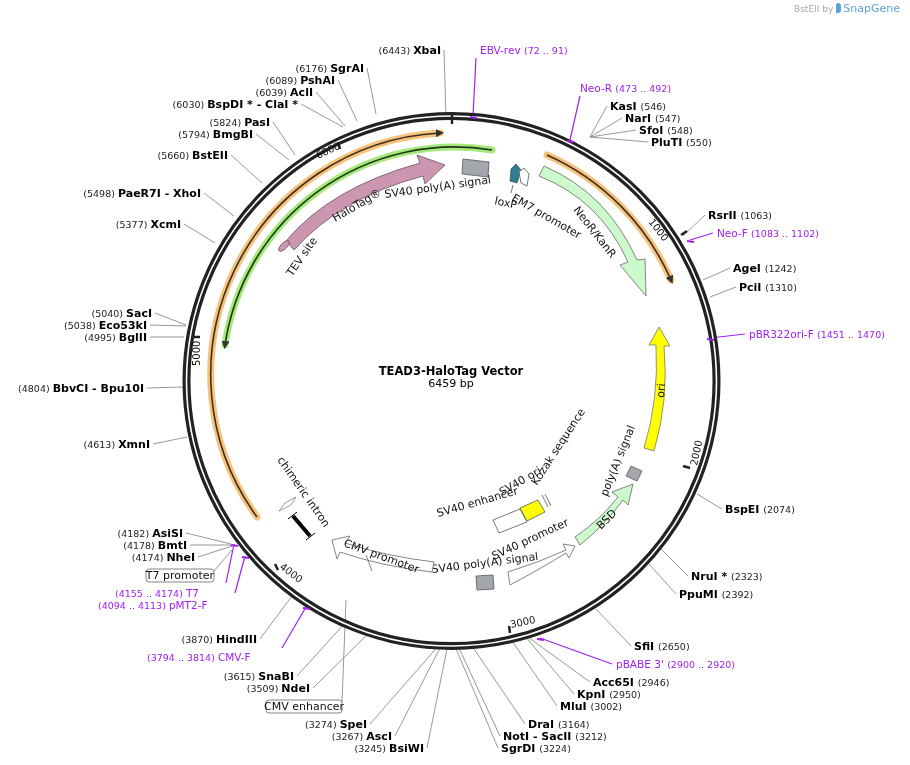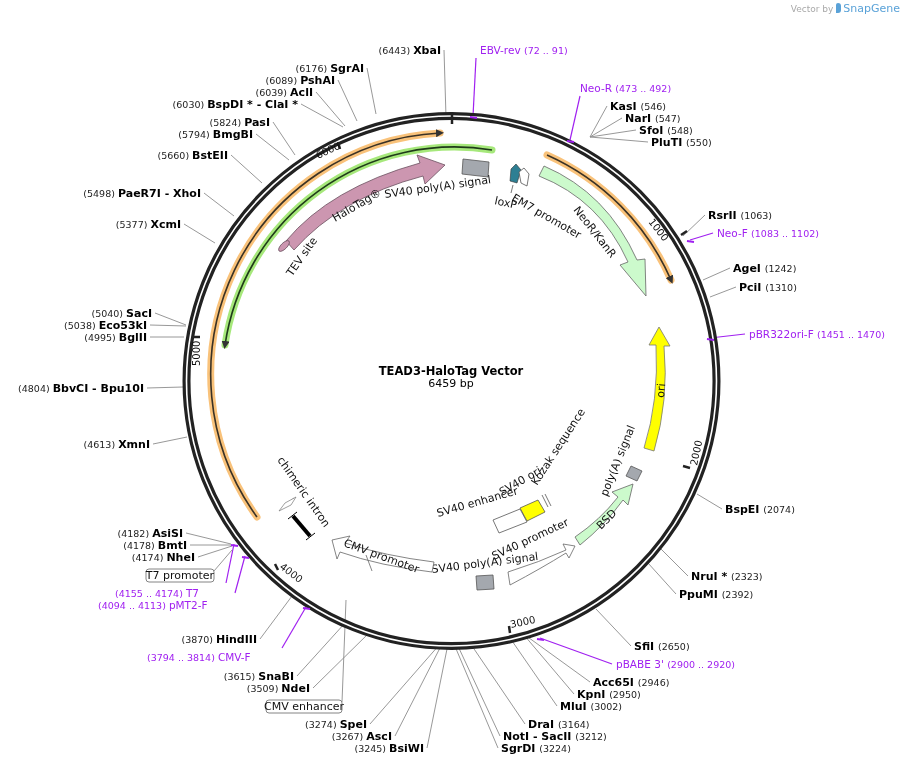--- a/index.html
+++ b/index.html
@@ -16,21 +16,21 @@
   .feat-label { font-size: 11px; fill: #111; }
   .boxed { font-size: 11px; fill: #111; }
   .title { font-weight: bold; font-size: 11.5px; fill: #000; }
   .subtitle { font-size: 11px; fill: #000; }
   .tick-label { font-size: 10px; fill: #111; }
 </style>
 </head>
 <body>
 
 <div class="credit">
-  <span>Vector by</span><span class="logo"></span><span class="brand">SnapGene</span>
+  <span>BstEII by</span><span class="logo"></span><span class="brand">SnapGene</span>
 </div>
 
 <svg id="map" viewBox="0 0 910 765" xmlns="http://www.w3.org/2000/svg">
   <defs>
     <marker id="arrDark" viewBox="0 0 10 10" refX="5" refY="5" markerWidth="5" markerHeight="5" orient="auto">
       <path d="M0,0 L10,5 L0,10 z" fill="#333"></path>
     </marker>
     <path id="arc-halo" d="M 300 250 A 210 210 0 0 1 430 168"></path>
     <path id="arc-sv40pa-top" d="M 385 200 A 200 200 0 0 1 490 190"></path>
     <path id="arc-em7" d="M 505 196 A 200 200 0 0 1 580 230"></path>

